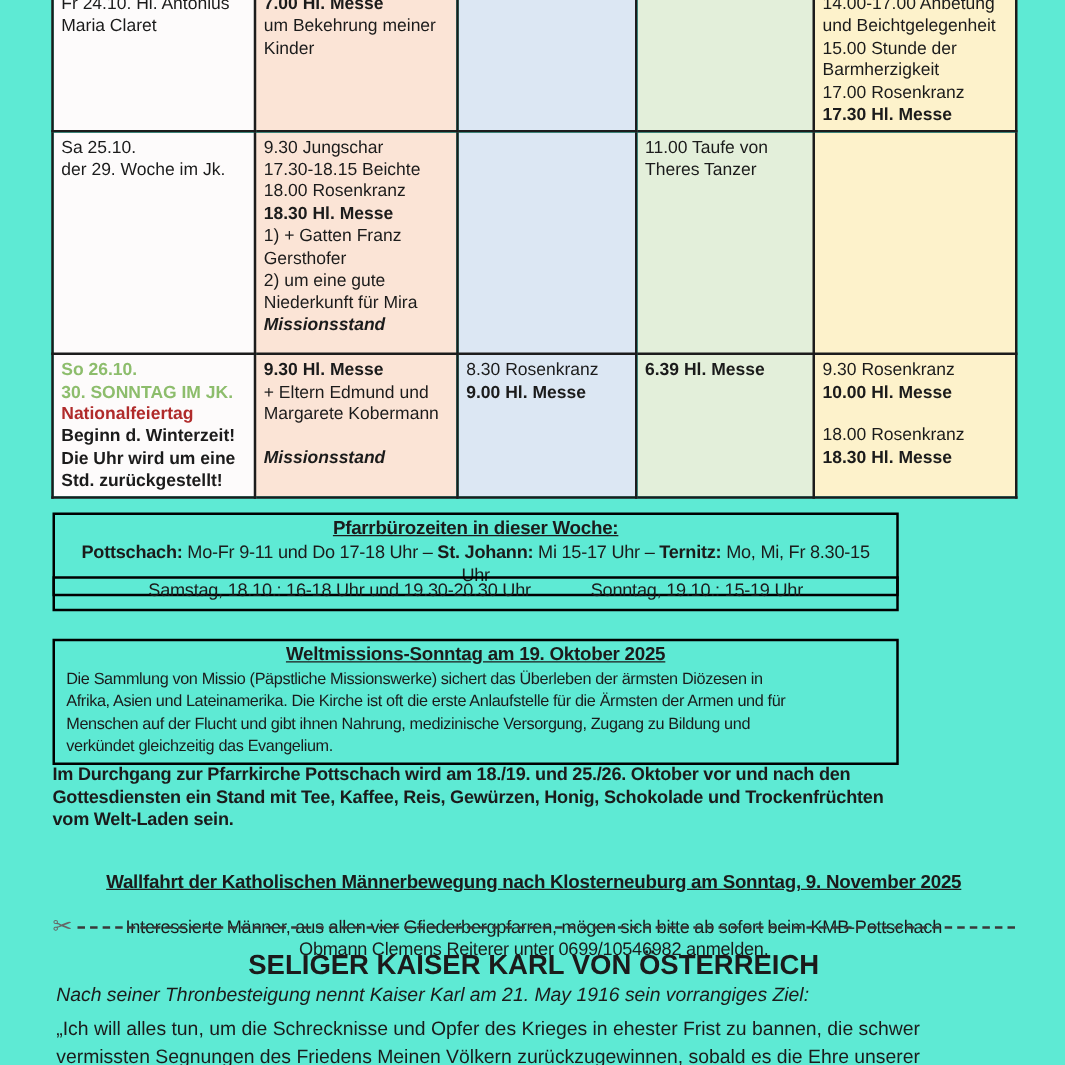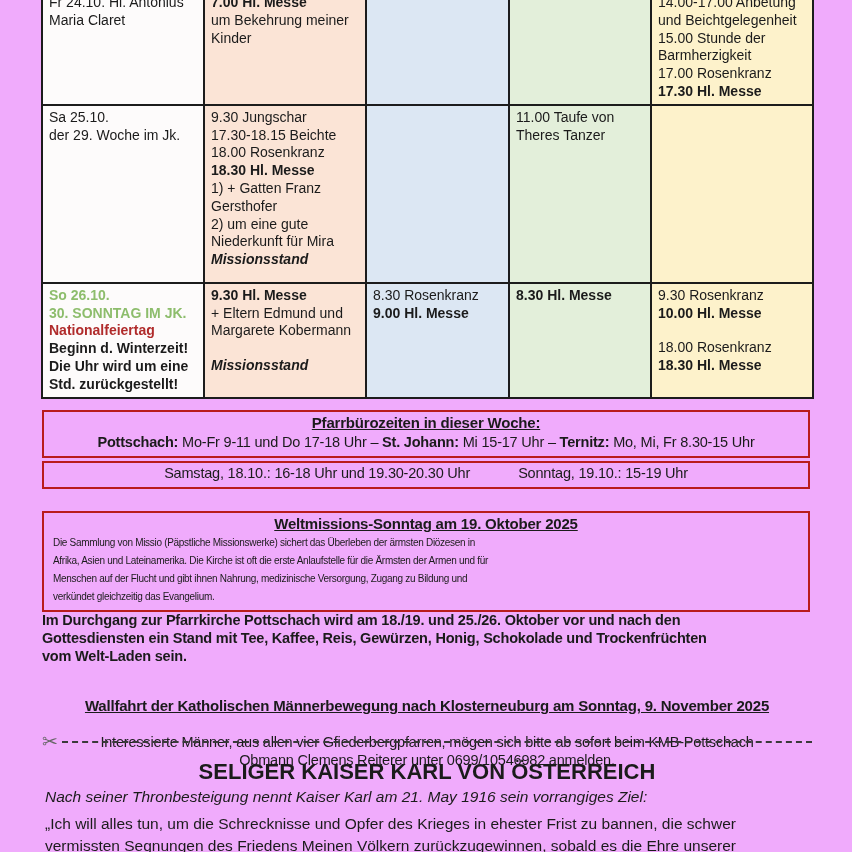--- a/index.html
+++ b/index.html
@@ -1,18 +1,18 @@
 <!DOCTYPE html>
 <html style="--peach: #fbe4d6; --blue: #dce7f3; --green: #e3efda; --yellow: #fdf2cb; --green-text: #8dbd6c; --red-text: #b02b2b;"><head>
 <meta charset="utf-8">
 <style>
   html,body { margin:0; padding:0; background:#ffffff; }
   #page {
     position:relative; width:852px; height:852px; overflow:hidden;
-    background:#f0abfc; color:#1b1b1b;
+    background:#5eead4; color:#1b1b1b;
     font-family:"Liberation Sans", sans-serif;
   }
   
   table.sched {
     position:absolute; left:41px; top:-11px; width:771px;
     border-collapse:collapse; table-layout:fixed;
   }
   .sched td {
     border:2px solid #1c1c1c; vertical-align:top;
     padding:3px 6px; font-size:14px; line-height:17.8px; overflow:hidden;
@@ -26,32 +26,32 @@
   .bg-green  { background:var(--green);margin-top:22px; }
   .bg-yellow { background:var(--yellow); }
   .pre { white-space:pre-line; }
   .b  { font-weight:bold; }
   .bi { font-weight:bold; font-style:italic; }
   .green-t { color:var(--green-text); font-weight:bold; }
   .red-t   { color:var(--red-text);   font-weight:bold; }
   .sp { height:17px; }
   
   .note-box {
-    position:absolute; left:42px; width:768px; box-sizing:border-box;
-    border:2px solid #b91c1c; padding:1px 9px 4px; text-align:center;
+    position:absolute; left:42px; width:677px; box-sizing:border-box;
+    border:2px solid #000000; padding:1px 9px 4px; text-align:center;
   }
   .note-title {
     font-weight:bold; text-decoration:underline;
     font-size:15px; line-height:20px; letter-spacing:-0.2px;
   }
   .note-line { font-size:14.5px; line-height:19px; letter-spacing:-0.2px; }
   .mixed { white-space:pre-wrap; }
   .note-body {
     text-align:left; white-space:pre-line;
-    font-size:10px; line-height:18px; letter-spacing:-0.3px;
+    font-size:13px; line-height:18px; letter-spacing:-0.3px;
   }
   .two-part { display:flex; justify-content:center; gap:48px;align-items:flex-end; }
   
   .para {
     position:absolute; left:42px; width:770px;
     font-size:14.5px; line-height:18px; letter-spacing:-0.2px;
     white-space:pre-line;
   }
   .para-title { font-weight:bold; text-decoration:underline; font-size:15px; line-height:19px; }
   
@@ -147,21 +147,21 @@
         <div class="pre">+ Eltern Edmund und
 Margarete Kobermann</div>
         <div class="sp"></div>
         <div class="bi">Missionsstand</div>
       </td>
       <td class="bg-blue">
         <div class="pre">8.30 Rosenkranz</div>
         <div class="pre b">9.00 Hl. Messe</div>
       </td>
       <td class="bg-green">
-        <div class="pre b">8.30 Hl. Messe</div>
+        <div class="pre b">6.39 Hl. Messe</div>
       </td>
       <td class="bg-yellow">
         <div class="pre">9.30 Rosenkranz</div>
         <div class="pre b">10.00 Hl. Messe</div>
         <div class="sp"></div>
         <div class="pre">18.00 Rosenkranz</div>
         <div class="pre b">18.30 Hl. Messe</div>
       </td>
     </tr>
   </tbody>

